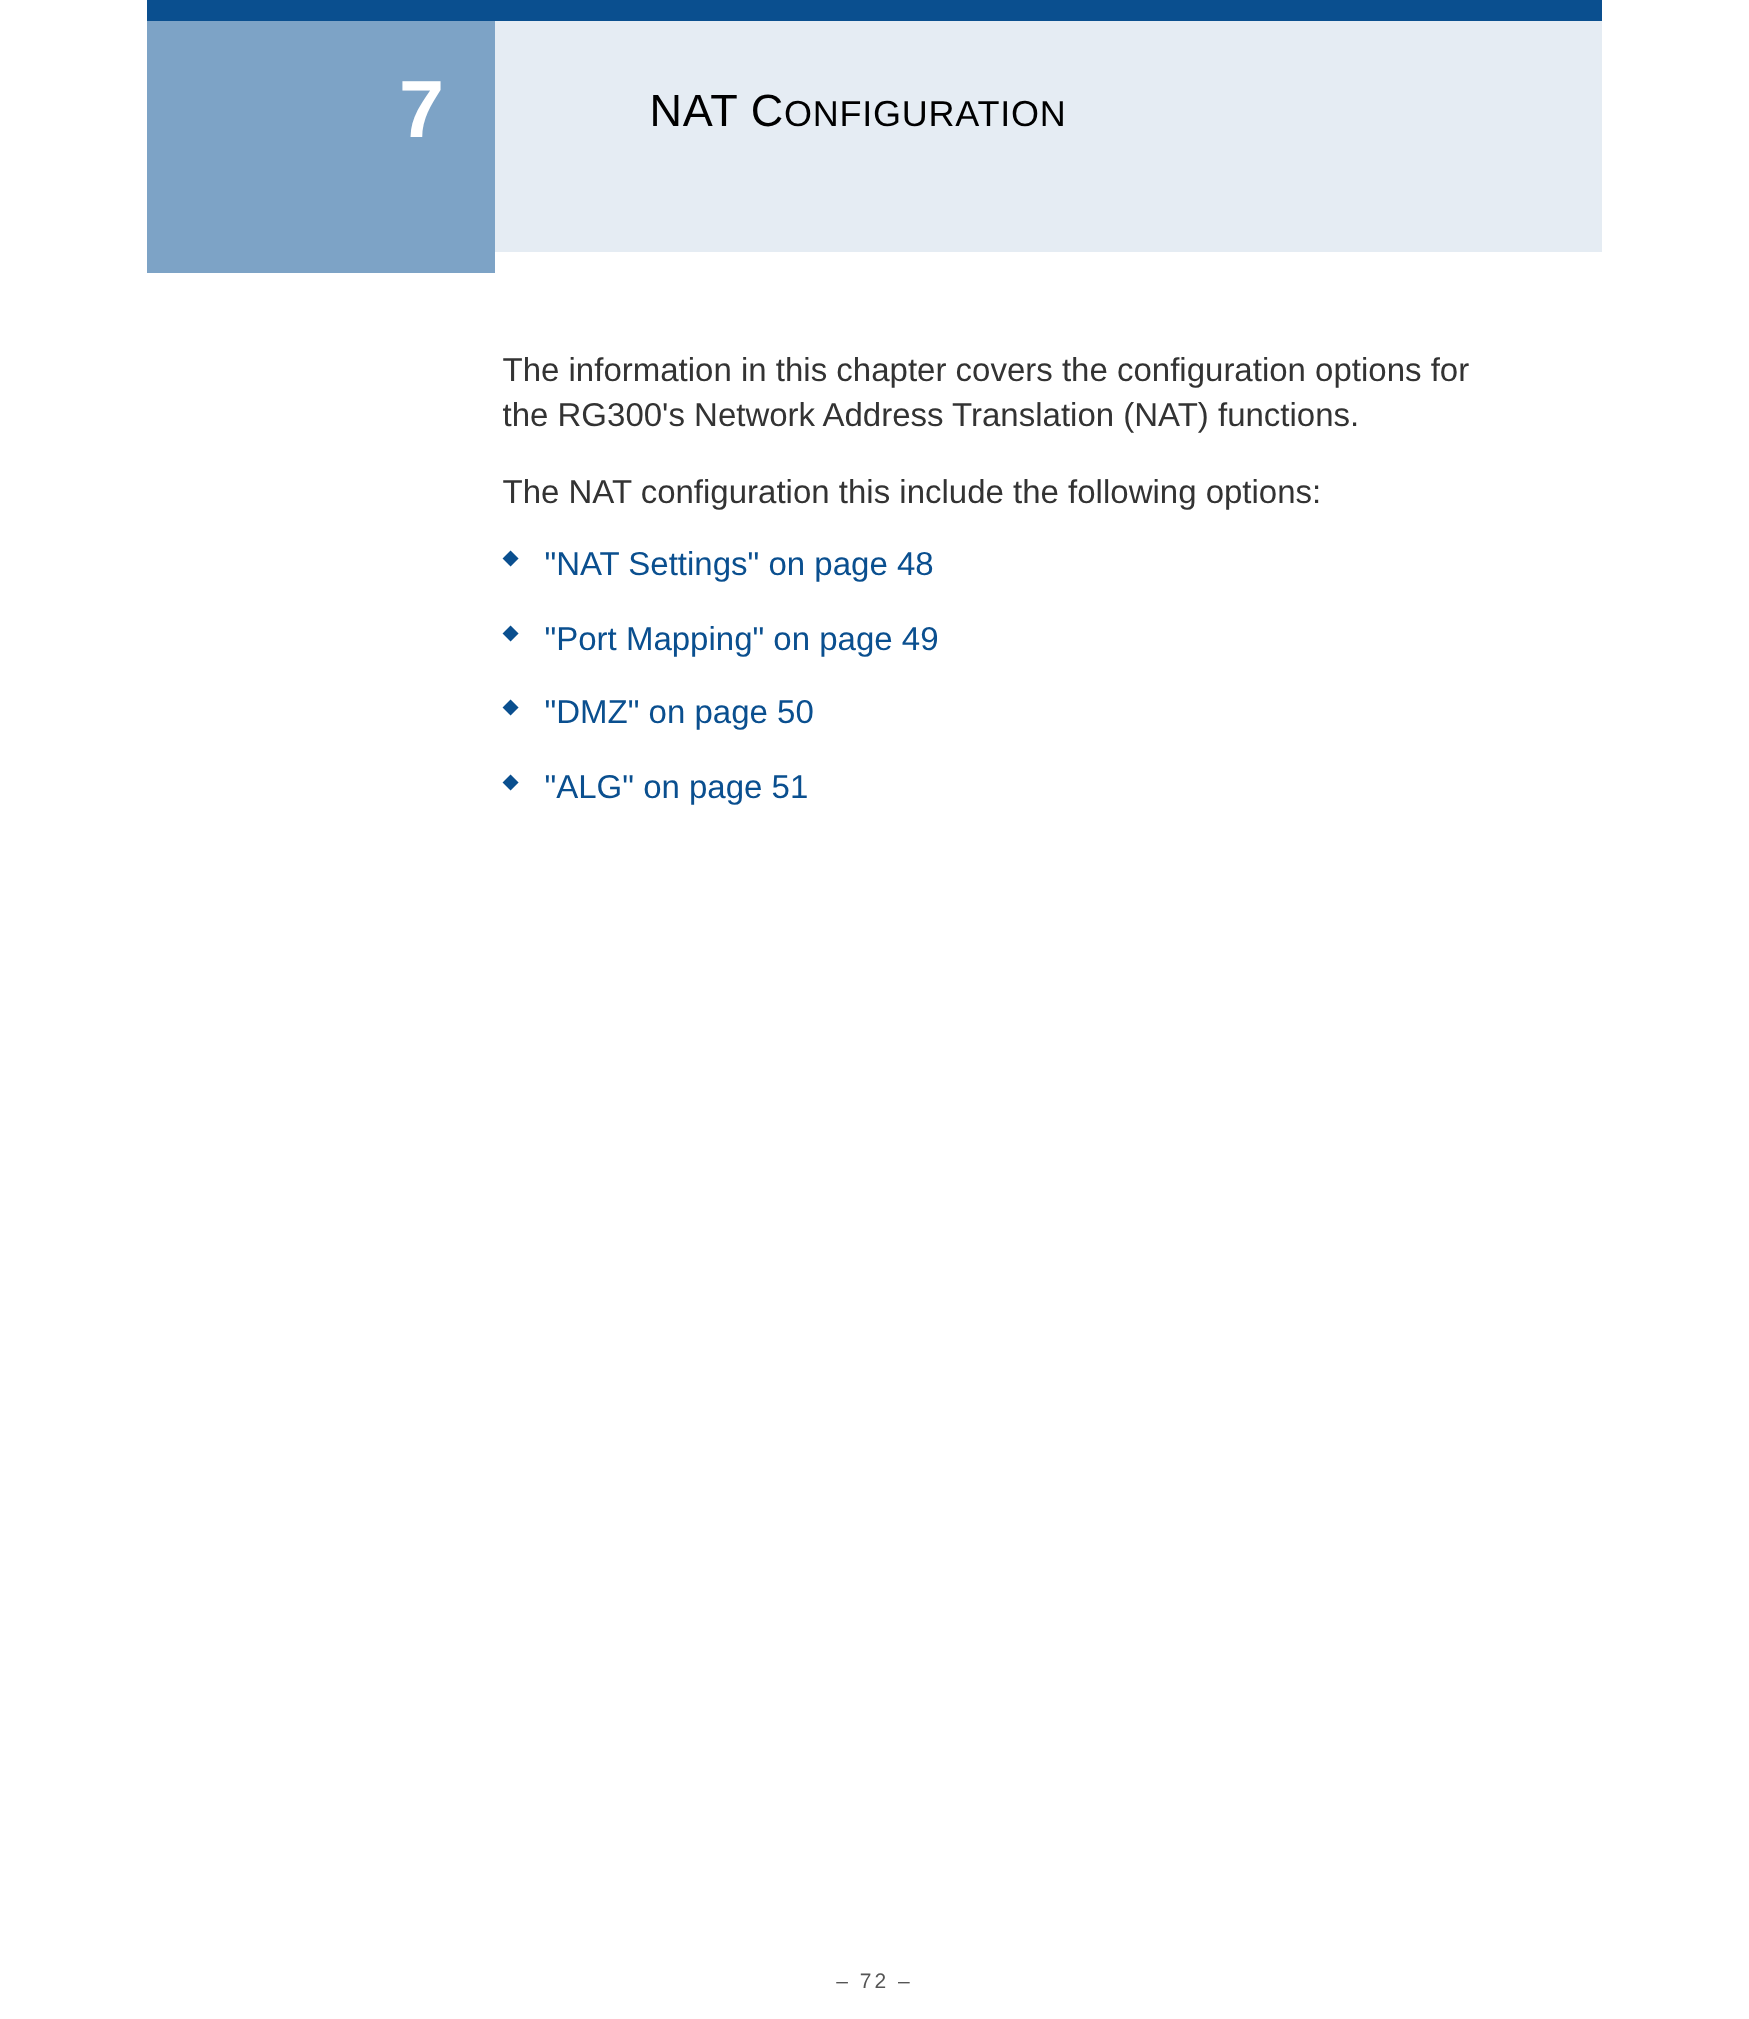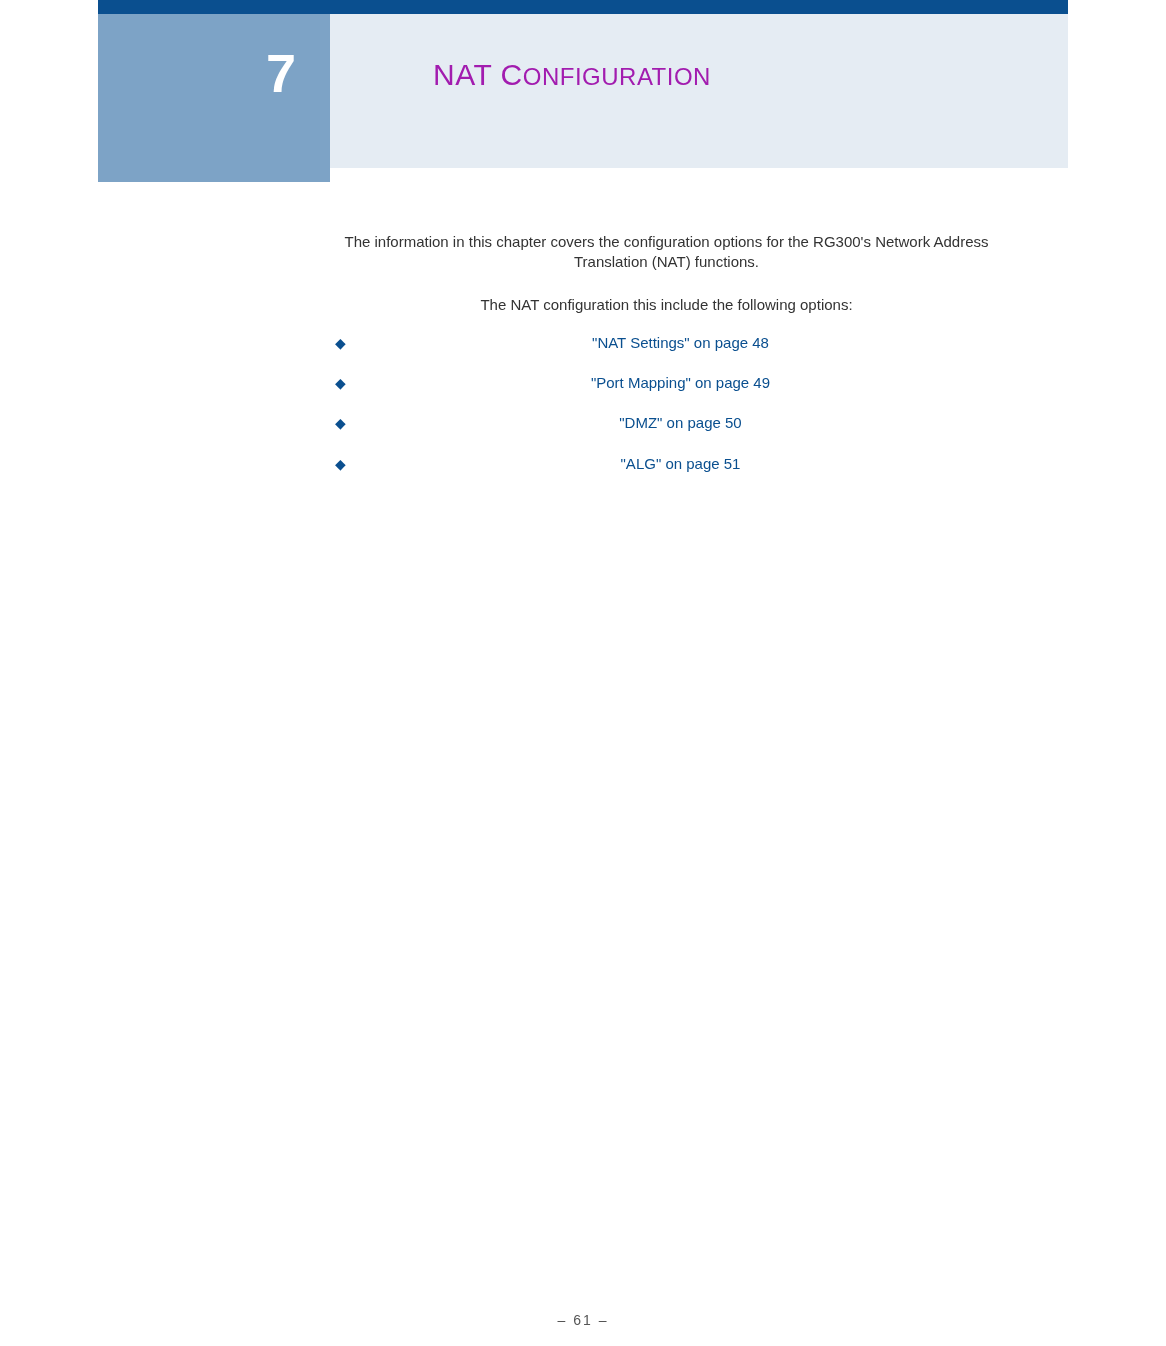--- a/index.html
+++ b/index.html
@@ -49,34 +49,33 @@
       font-weight: bold;
       color: #ffffff;
       font-family: Verdana, Geneva, sans-serif;
     }
     .chapter-title {
       position: absolute;
       top: 44px;
       left: 335px;
       font-size: 30px;
       letter-spacing: 0.5px;
-      color: #a21caf;
+      color: #000000;
       font-weight: normal;
       font-family: Verdana, Geneva, sans-serif;
     }
     .chapter-title .rest { font-size: 24px; }
     .content {
       position: absolute;
       top: 232px;
       left: 335px;
       right: 168px;
       color: #333;
-      font-size: 15px;
+      font-size: 22px;
       line-height: 1.35;
-      text-align: center;
     }
     .para1 { margin-bottom: 22px; }
     .para2 { margin-bottom: 18px; }
     .link-list { list-style: none; }
     .link-list li {
       position: relative;
       padding-left: 28px;
       margin-bottom: 20px;
       color: #0a4f8f;
     }
@@ -125,14 +124,14 @@
       </li>
       <li>
         <span>"DMZ" on page 50</span>
       </li>
       <li>
         <span>"ALG" on page 51</span>
       </li>
     </ul>
   </div>
 
-  <div class="page-number">–  61  –</div>
+  <div class="page-number">–  72  –</div>
 </div>
 
 </body></html>

